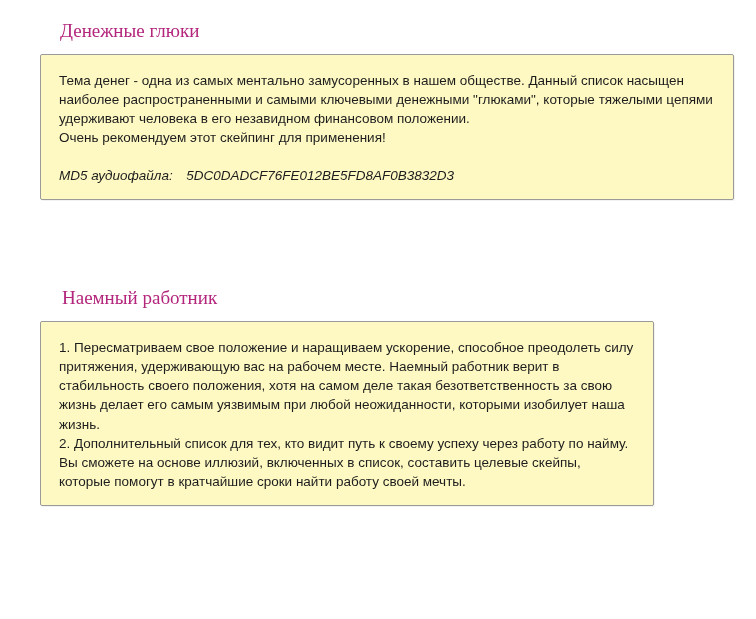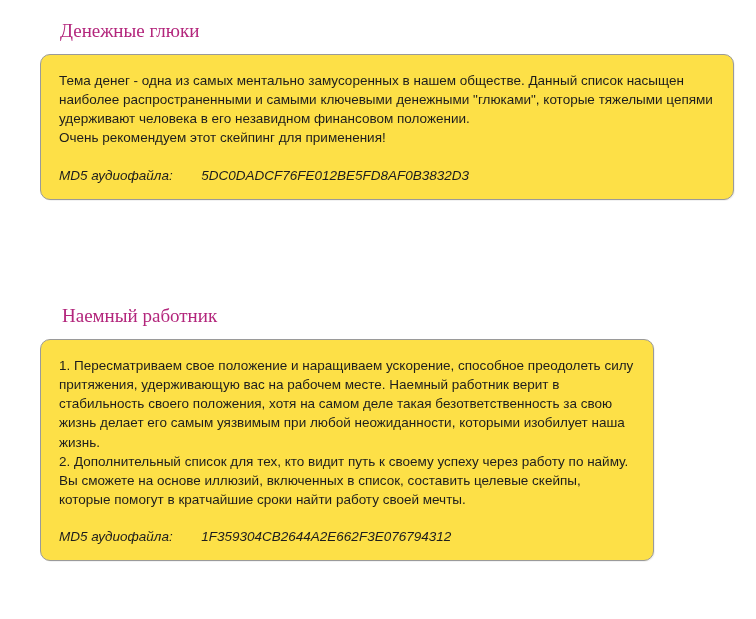--- a/index.html
+++ b/index.html
@@ -38,32 +38,32 @@
     top: 0;
     width: 756px;
   }
   #section-0 .section-title {
     margin-left: 60px;
     margin-top: 20px;
   }
   #section-1 {
     position: absolute;
     left: 0;
-    top: 292px;
+    top: 274px;
     width: 676px;
   }
   #section-1 .section-title {
     margin-left: 62px;
     margin-top: 13px;
   }
   .card {
     margin: 12px 22px 0 40px;
     border: 1px solid #9a9a9a;
-    border-radius: 10px;
-    background: #fde047;
+    border-radius: 2px;
+    background: #fef9c3;
     box-sizing: border-box;
     padding: 16px 18px 14px 18px;
     box-shadow: 1px 1px 0 rgba(0,0,0,0.05);
   }
   .card p {
     margin: 0;
     font-size: 13.5px;
     line-height: 1.42;
     color: #1d1d1d;
   }
@@ -88,21 +88,20 @@
     width: 6px;
   }
   .md5-line {
     margin-top: 18px !important;
     font-style: italic;
     font-size: 12.5px;
     color: #1d1d1d;
   }
   .md5-hash {
     font-style: italic;
-    margin-left: 15px;
   }
 </style>
 </head>
 <body>
 
 <div class="page">
 
   <div class="section" id="section-0">
     <h2 class="section-title">Денежные глюки</h2>
     <div class="card">
@@ -114,21 +113,16 @@
         <span class="md5-hash">5DC0DADCF76FE012BE5FD8AF0B3832D3</span>
       </p>
     </div>
   </div>
 
   <div class="section" id="section-1">
     <h2 class="section-title">Наемный работник</h2>
     <div class="card">
       <p class="body-text">1. Пересматриваем свое положение и наращиваем ускорение, способное преодолеть силу притяжения, удерживающую вас на рабочем месте. Наемный работник верит в стабильность своего положения, хотя на самом деле такая безответственность за свою жизнь делает его самым уязвимым при любой неожиданности, которыми изобилует наша жизнь.
 2. Дополнительный список для тех, кто видит путь к своему успеху через работу по найму. Вы сможете на основе иллюзий, включенных в список, составить целевые скейпы, которые помогут в кратчайшие сроки найти работу своей мечты.</p>
-      <p class="md5-line">
-        <span>MD5 аудиофайла:</span>
-        <span class="price-sep"></span>
-        <span class="md5-hash">1F359304CB2644A2E662F3E076794312</span>
-      </p>
     </div>
   </div>
 
 </div>
 
 </body></html>

